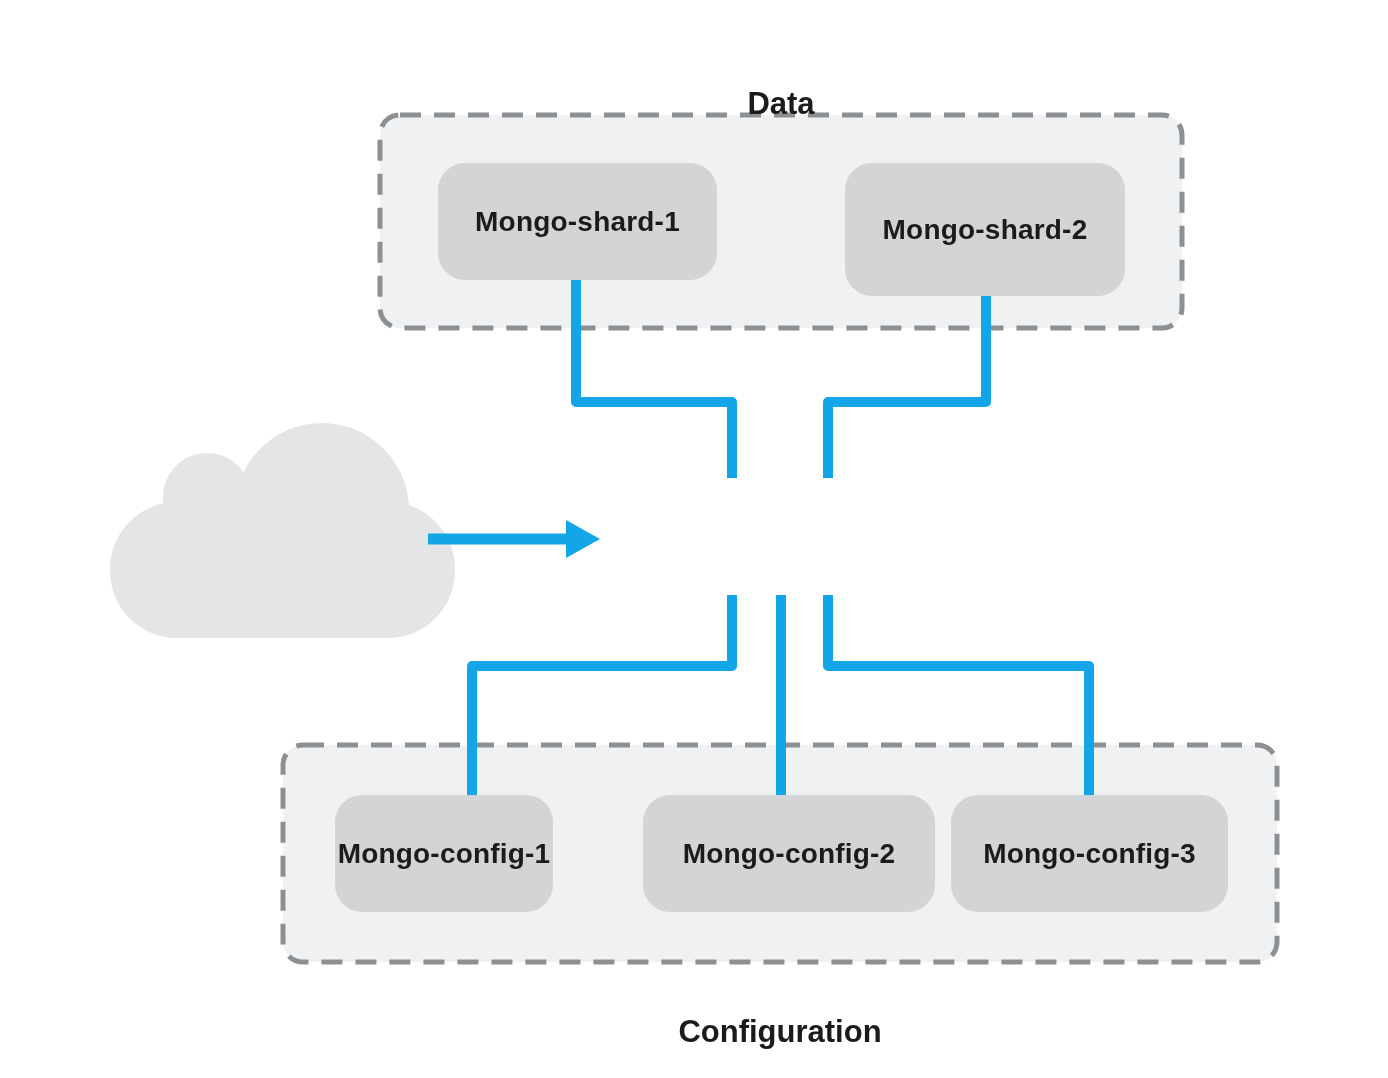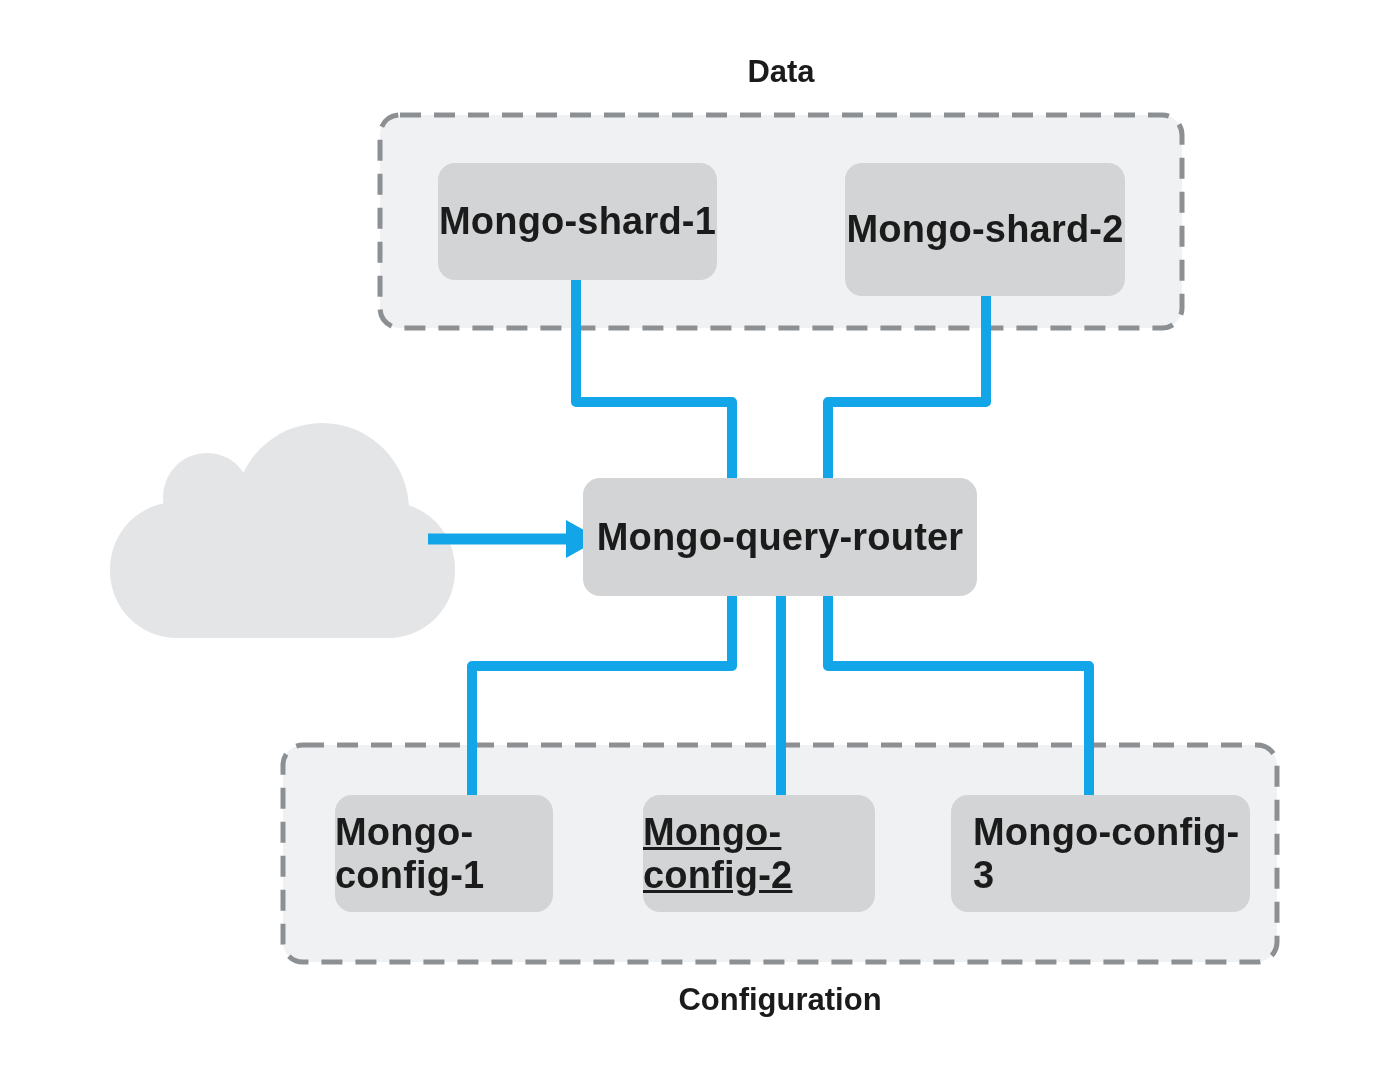--- a/index.html
+++ b/index.html
@@ -31,31 +31,32 @@
     stroke:var(--accent);
     stroke-width:10;
     stroke-linejoin:round;
     stroke-linecap:butt;
   }
   .arrow-shaft{stroke:var(--accent);stroke-width:11;}
   .arrow-head{fill:var(--accent);}
   .node{
     position:absolute;
     background:var(--node-fill);
-    border-radius:17px;
+    border-radius:27px;
     display:flex;align-items:center;justify-content:center;
-    font-weight:bold;font-size:38px;color:var(--text);
+    font-weight:bold;font-size:28px;color:var(--text);
     letter-spacing:0.2px;
     z-index:3;
   }
   .label{
     position:absolute;
     font-weight:bold;color:var(--text);
     text-align:center;
     z-index:3;
+    margin-top:32px;
   }
   .group-label{font-size:31px;}
   .internet-label{font-size:30px;}
 </style>
 </head>
 <body>
 
 <div class="canvas">
 
   <svg class="overlay" viewBox="0 0 1388 1078">
@@ -81,19 +82,18 @@
     </g>
   </svg>
 
   <div class="label group-label" style="left:380px;top:54px;width:802px;">Data</div>
   <div class="label group-label" style="left:283px;top:982px;width:994px;">Configuration</div>
 
 
   <div class="node" style="left:438px;top:163px;width:279px;height:117px;">Mongo-shard-1</div>
   <div class="node" style="left:845px;top:163px;width:280px;height:133px;">Mongo-shard-2</div>
 
-  <div class="node" style="left:583px;top:478px;width:394px;height:118px;">Mongo-query-router</div>
 
   <div class="node" style="left:335px;top:795px;width:218px;height:117px;">Mongo-config-1</div>
-  <div class="node" style="left:643px;top:795px;width:232px;height:117px;text-decoration:underline;">Mongo-config-2</div>
-  <div class="node" style="left:951px;top:795px;width:277px;height:117px;padding-left:22px;">Mongo-config-3</div>
+  <div class="node" style="left:643px;top:795px;width:292px;height:117px;">Mongo-config-2</div>
+  <div class="node" style="left:951px;top:795px;width:277px;height:117px;">Mongo-config-3</div>
 
 </div>
 
 </body></html>

